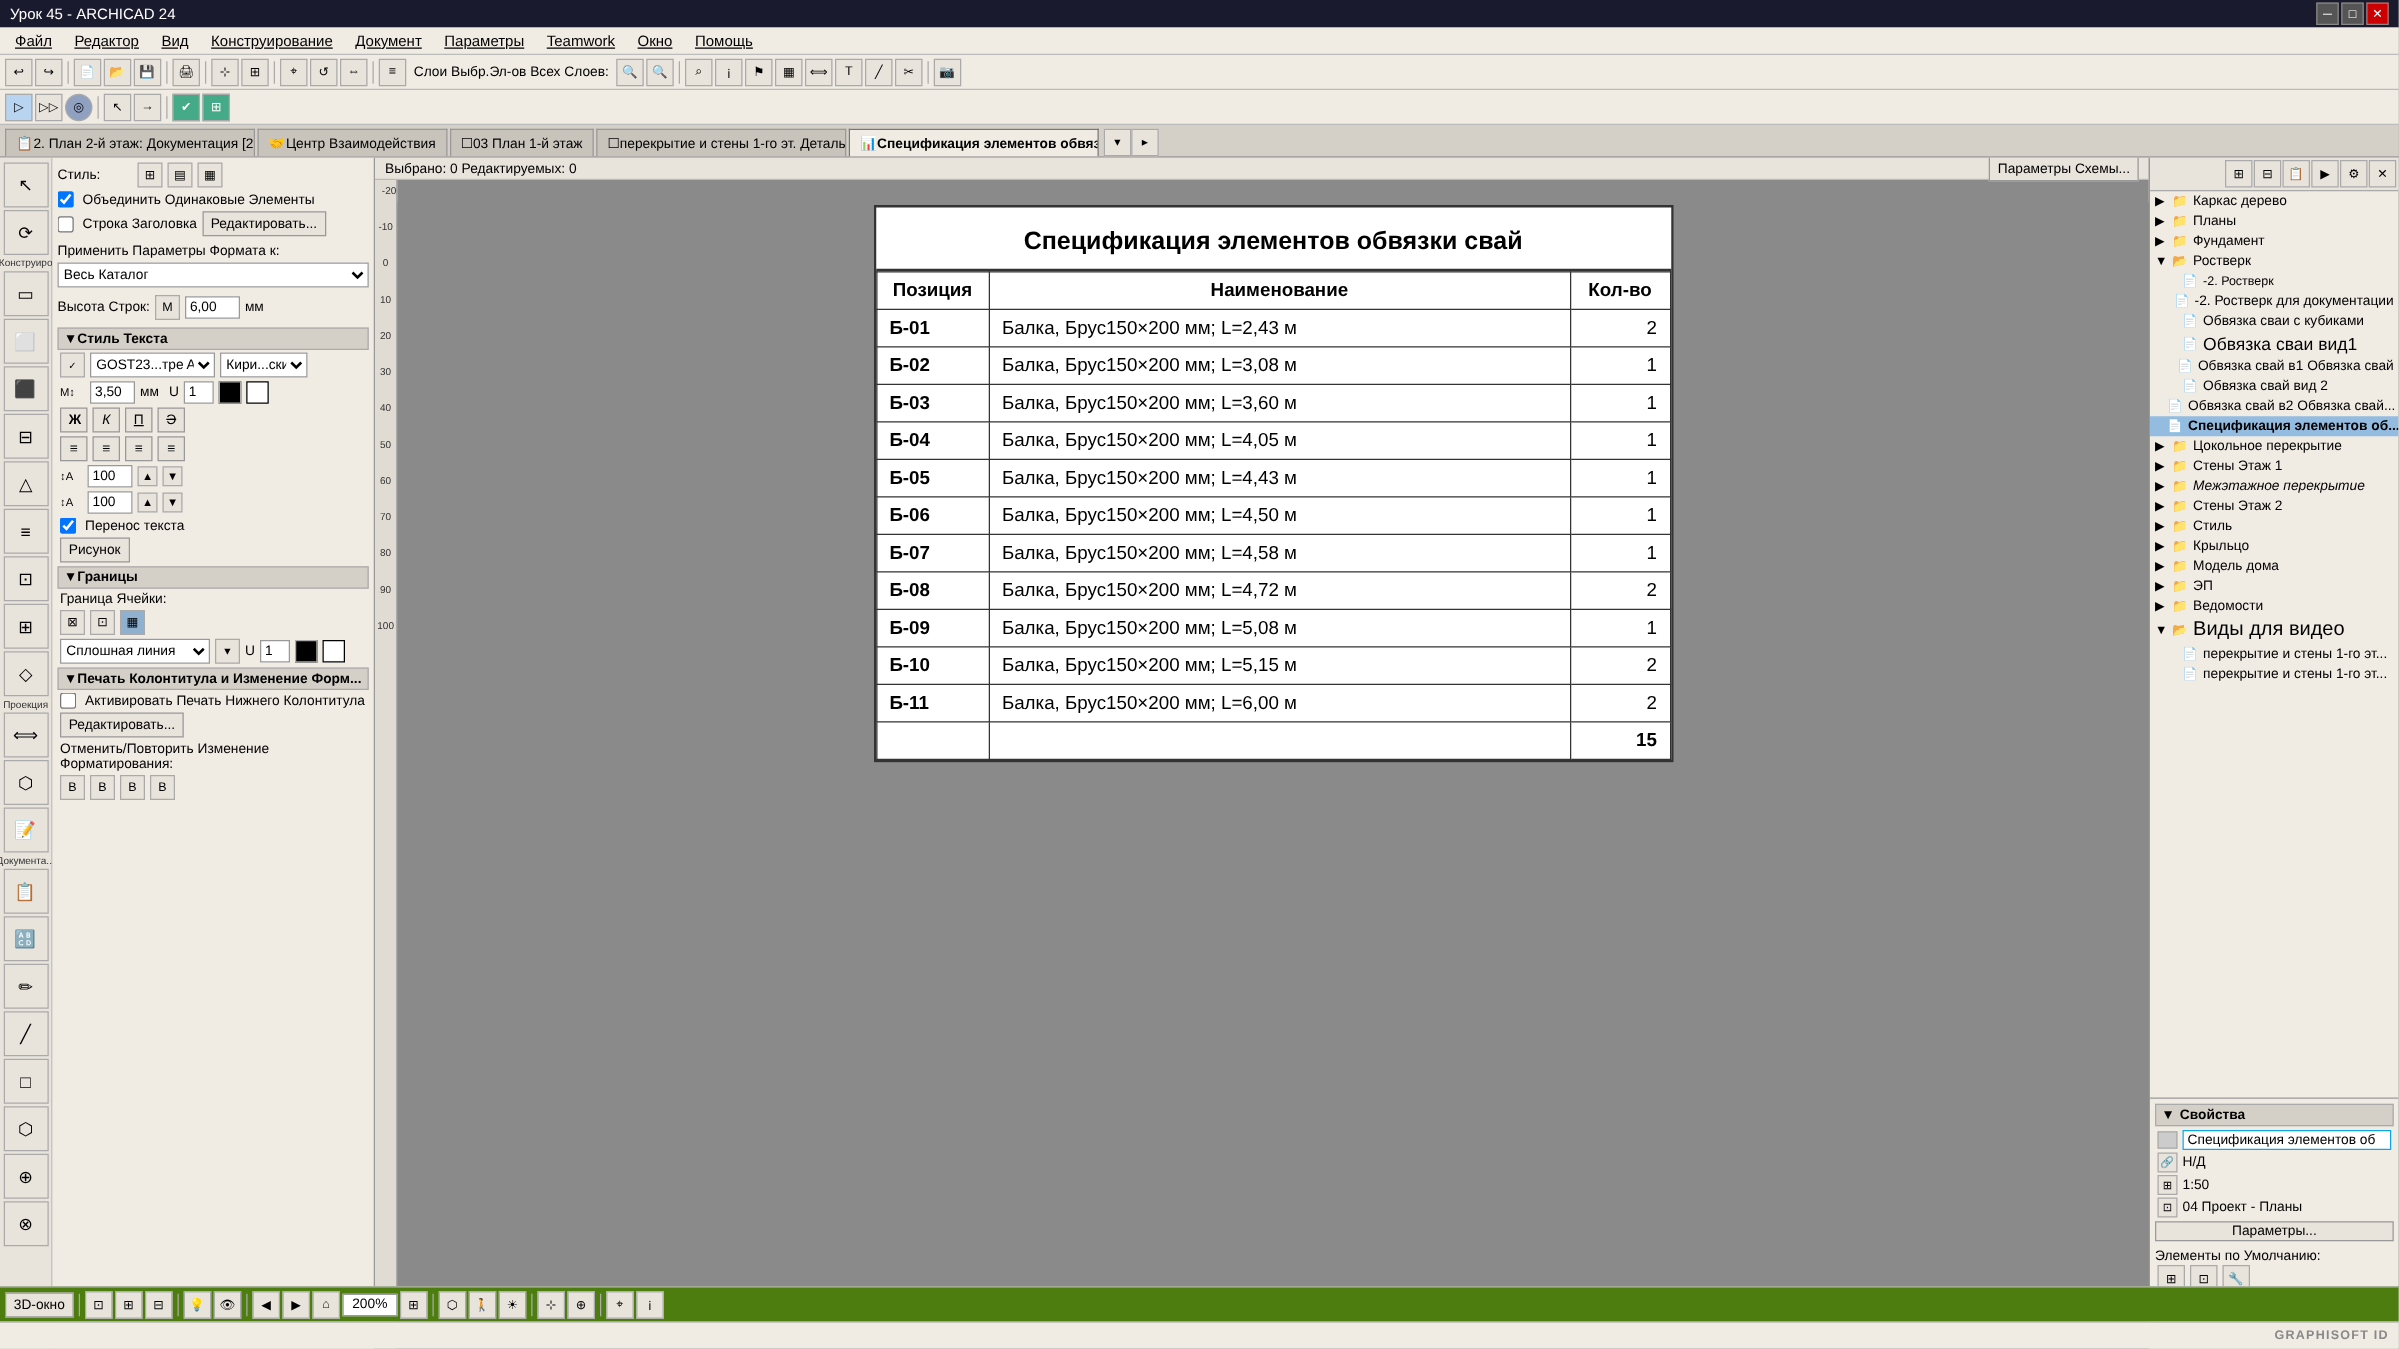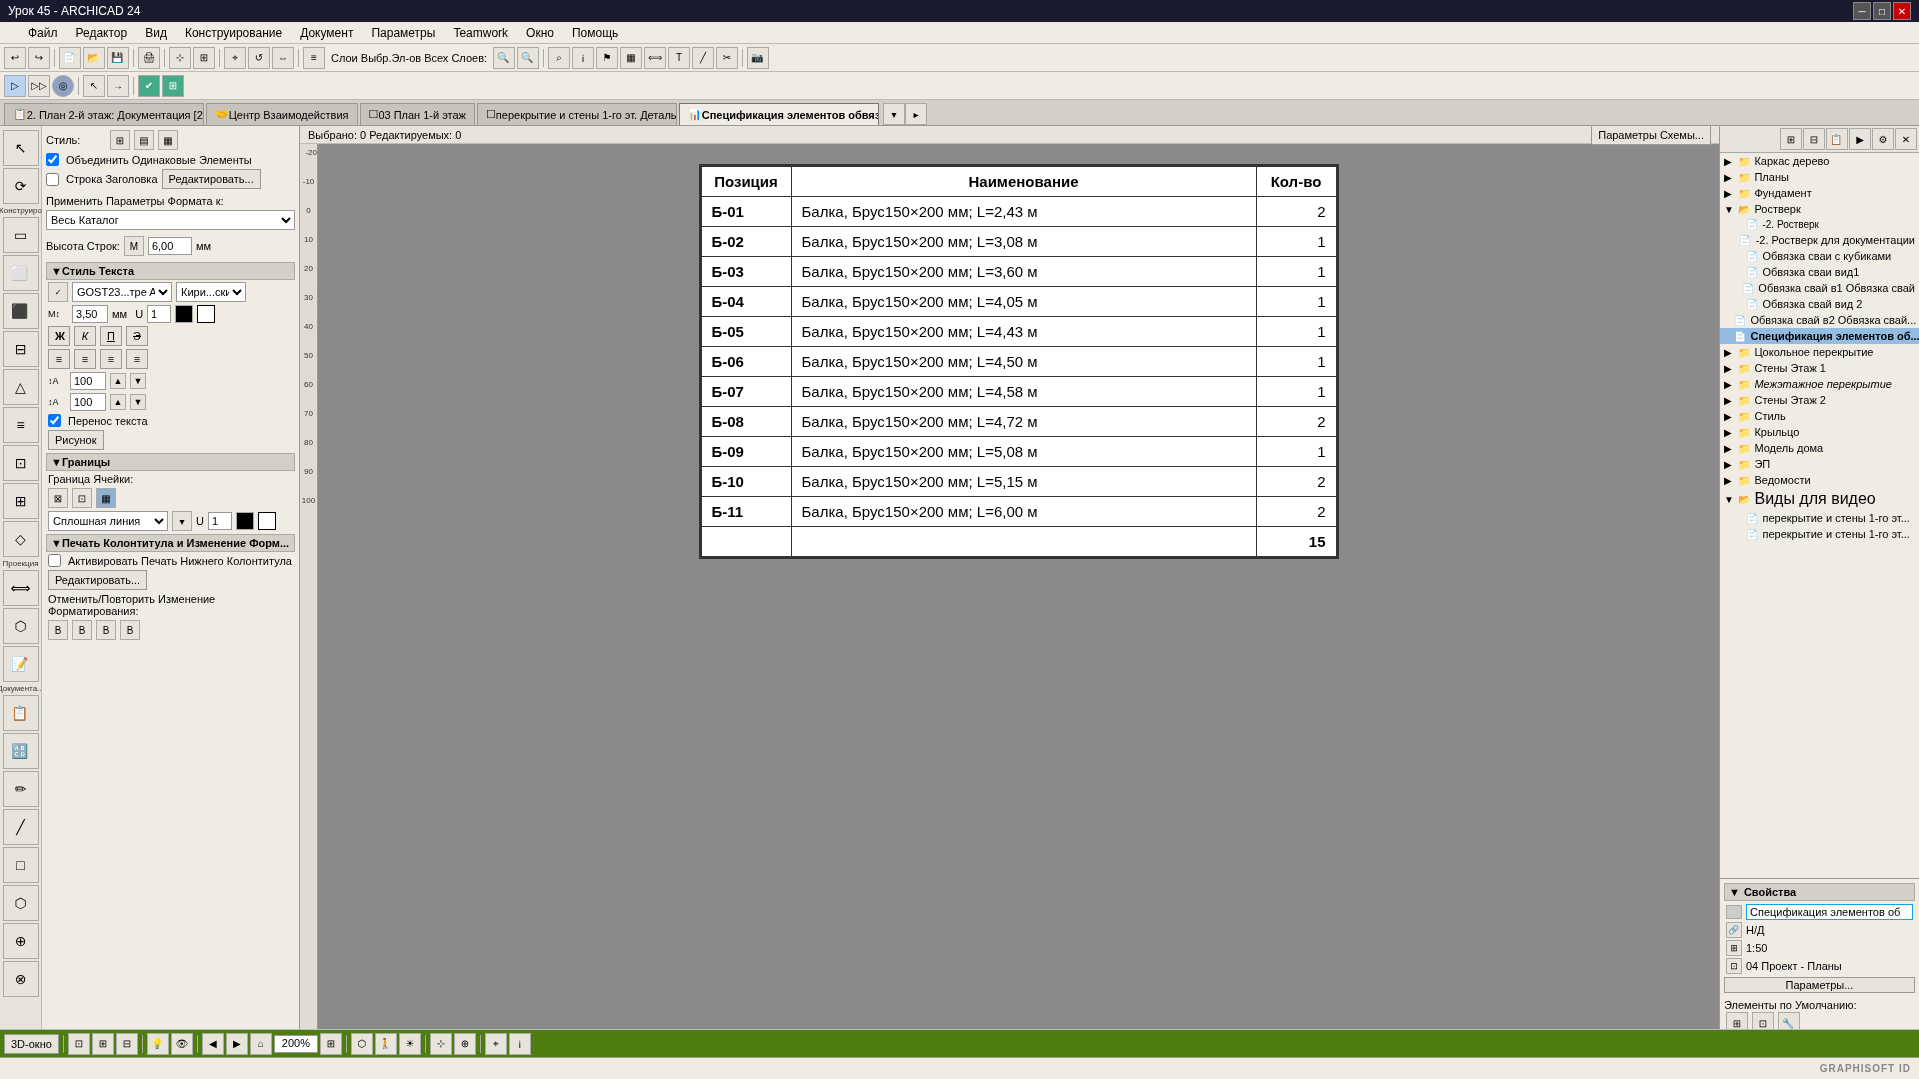--- a/index.html
+++ b/index.html
@@ -28,22 +28,23 @@
     }
     #title-bar .win-btn.close { background: #c00; }
 
     
     #menu-bar {
       background: #f0ece4;
       height: 22px;
       display: flex;
       align-items: center;
       border-bottom: 1px solid #bbb;
-      padding: 0 20px;
+      padding: 0 4px;
       gap: 2px;
+      text-decoration: underline;
     }
     .menu-item {
       padding: 2px 8px;
       font-size: 12px;
       cursor: pointer;
       white-space: nowrap;
     }
 
     
     .toolbar-row {
@@ -720,20 +721,21 @@
           <div style="margin-top:20px;font-size:8px;text-align:center;">50</div>
           <div style="margin-top:20px;font-size:8px;text-align:center;">60</div>
           <div style="margin-top:20px;font-size:8px;text-align:center;">70</div>
           <div style="margin-top:20px;font-size:8px;text-align:center;">80</div>
           <div style="margin-top:20px;font-size:8px;text-align:center;">90</div>
           <div style="margin-top:20px;font-size:8px;text-align:center;">100</div>
         </div>
 
         <div id="canvas-content">
           <div id="spec-table-wrapper">
+            <div class="spec-title">Спецификация элементов обвязки свай</div>
             <table class="spec-table">
               <thead>
                 <tr>
                   <th>Позиция</th>
                   <th>Наименование</th>
                   <th>Кол-во</th>
                 </tr>
               </thead>
               <tbody id="spec-tbody">
               <tr>
@@ -846,21 +848,21 @@
                 <span style="font-size: 11px;">-2. Ростверк для документации</span>
               </div>
               <div class="tree-item tree-indent1">
                 <span class="tree-toggle"></span>
                 <span style="font-size: 10px; margin-right: 2px;">📄</span>
                 <span style="font-size: 11px;">Обвязка сваи с кубиками</span>
               </div>
               <div class="tree-item tree-indent1">
                 <span class="tree-toggle"></span>
                 <span style="font-size: 10px; margin-right: 2px;">📄</span>
-                <span style="font-size: 11px; text-align: right;">Обвязка сваи вид1</span>
+                <span style="font-size: 14px; text-align: right;">Обвязка сваи вид1</span>
               </div>
               <div class="tree-item tree-indent1">
                 <span class="tree-toggle"></span>
                 <span style="font-size: 10px; margin-right: 2px;">📄</span>
                 <span style="font-size: 11px;">Обвязка свай в1 Обвязка свай</span>
               </div>
               <div class="tree-item tree-indent1">
                 <span class="tree-toggle"></span>
                 <span style="font-size: 10px; margin-right: 2px;">📄</span>
                 <span style="font-size: 11px;">Обвязка свай вид 2</span>

